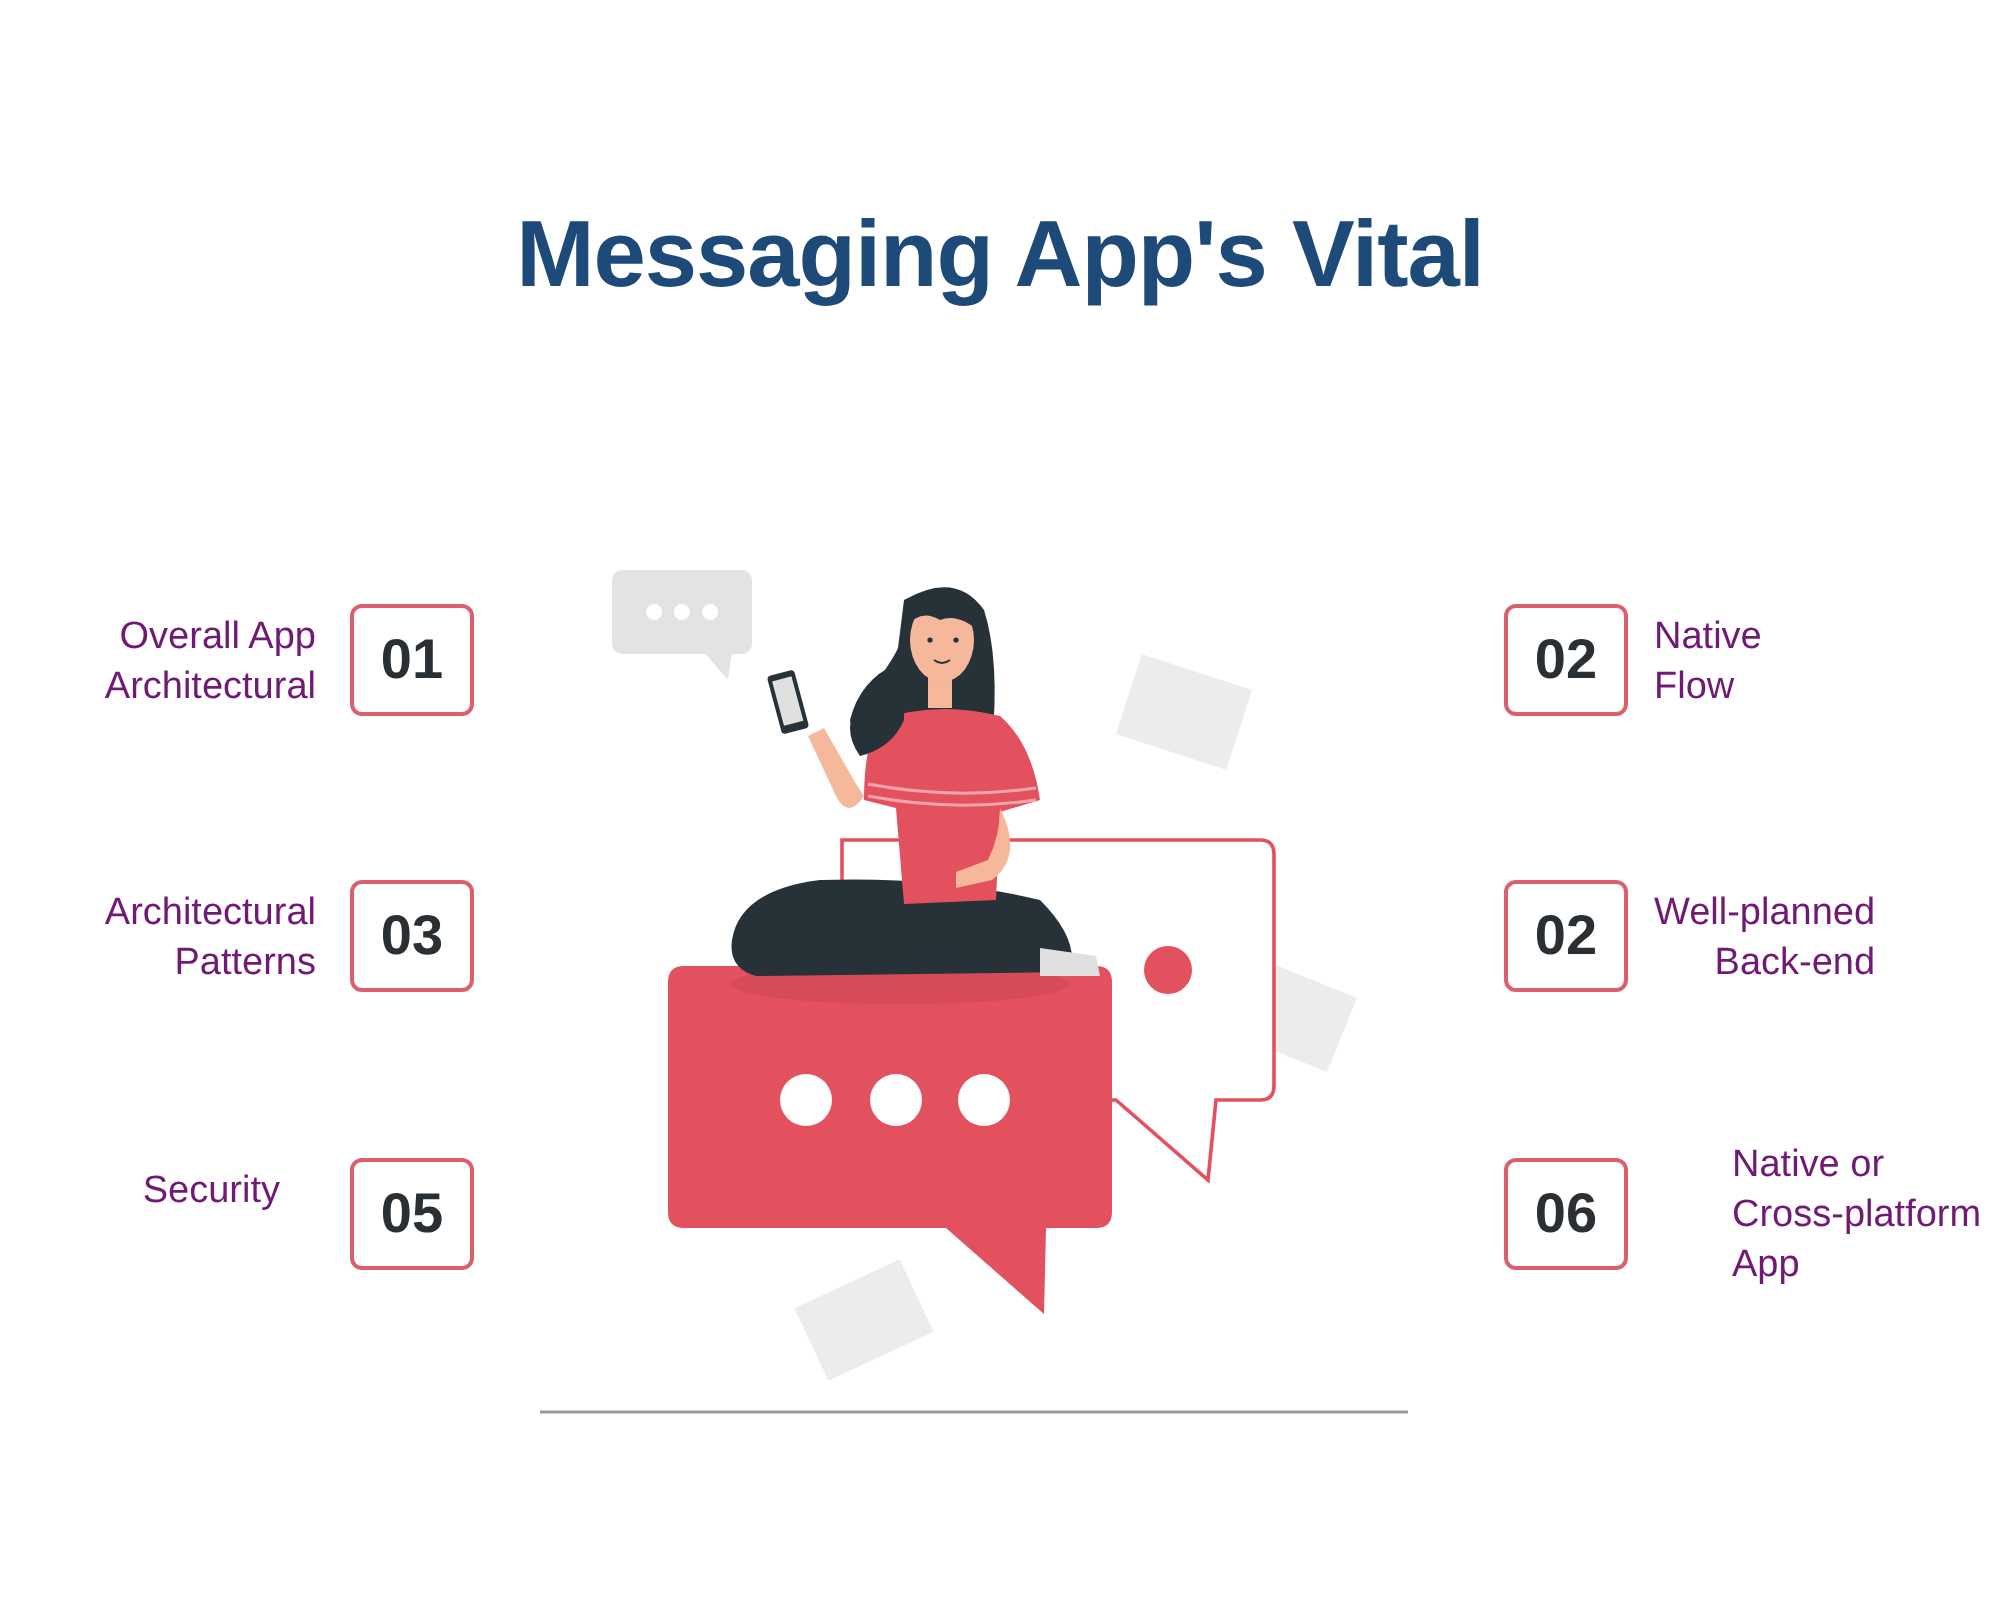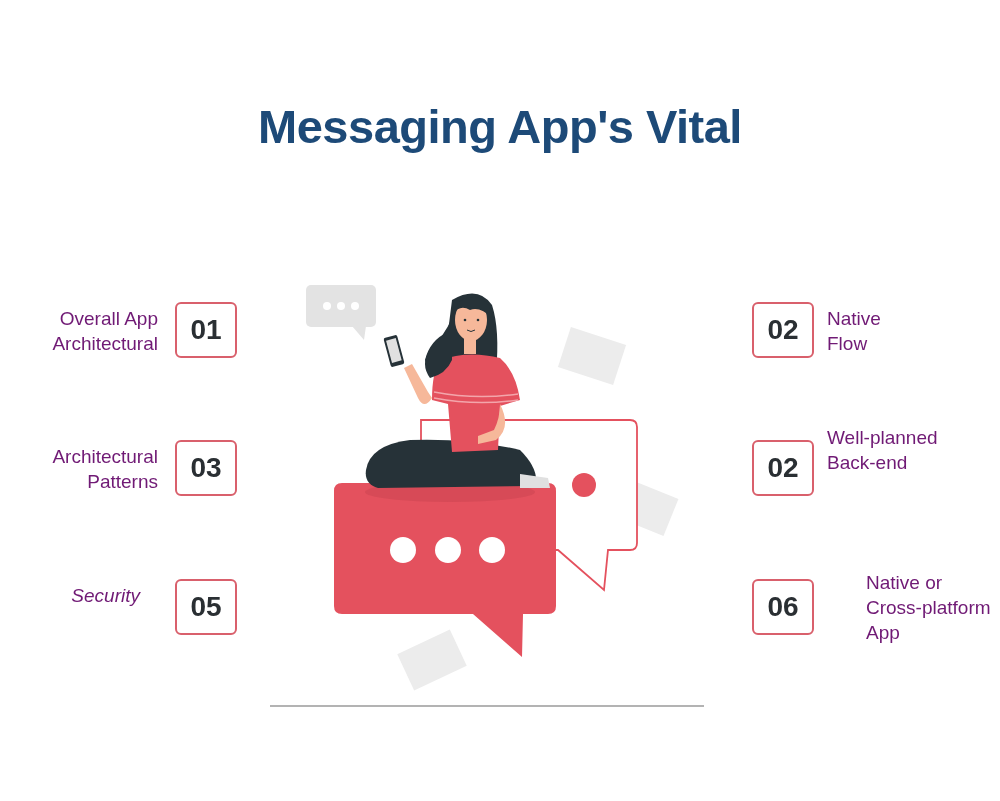--- a/index.html
+++ b/index.html
@@ -30,26 +30,26 @@
   <div>Flow</div>
 </div>
 
 <div class="label left" style="right:842px;top:444px;">
   <div>Architectural</div>
   <div>Patterns</div>
 </div>
 <div class="numbox" style="left:175px;top:440px;">03</div>
 
 <div class="numbox" style="left:752px;top:440px;">02</div>
-<div class="label right" style="left:827px;top:425px;">
+<div class="label right" style="left:827px;top:444px;text-align:right;">
   <div>Well-planned</div>
   <div>Back-end</div>
 </div>
 
-<div class="label left" style="right:860px;top:583px;font-style:italic;">
+<div class="label left" style="right:860px;top:583px;">
   <div>Security</div>
 </div>
 <div class="numbox" style="left:175px;top:579px;">05</div>
 
 <div class="numbox" style="left:752px;top:579px;">06</div>
 <div class="label right" style="left:866px;top:570px;">
   <div>Native or</div>
   <div>Cross-platform</div>
   <div>App</div>
 </div>

